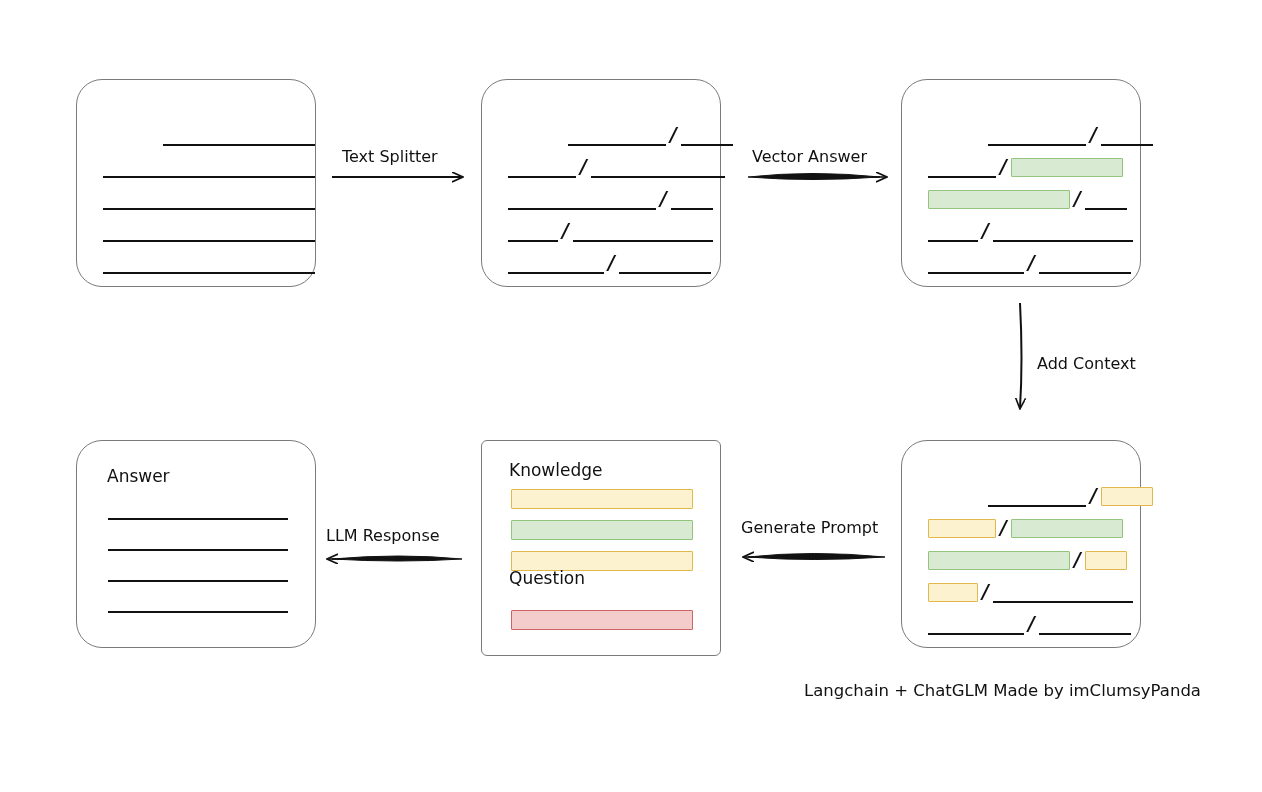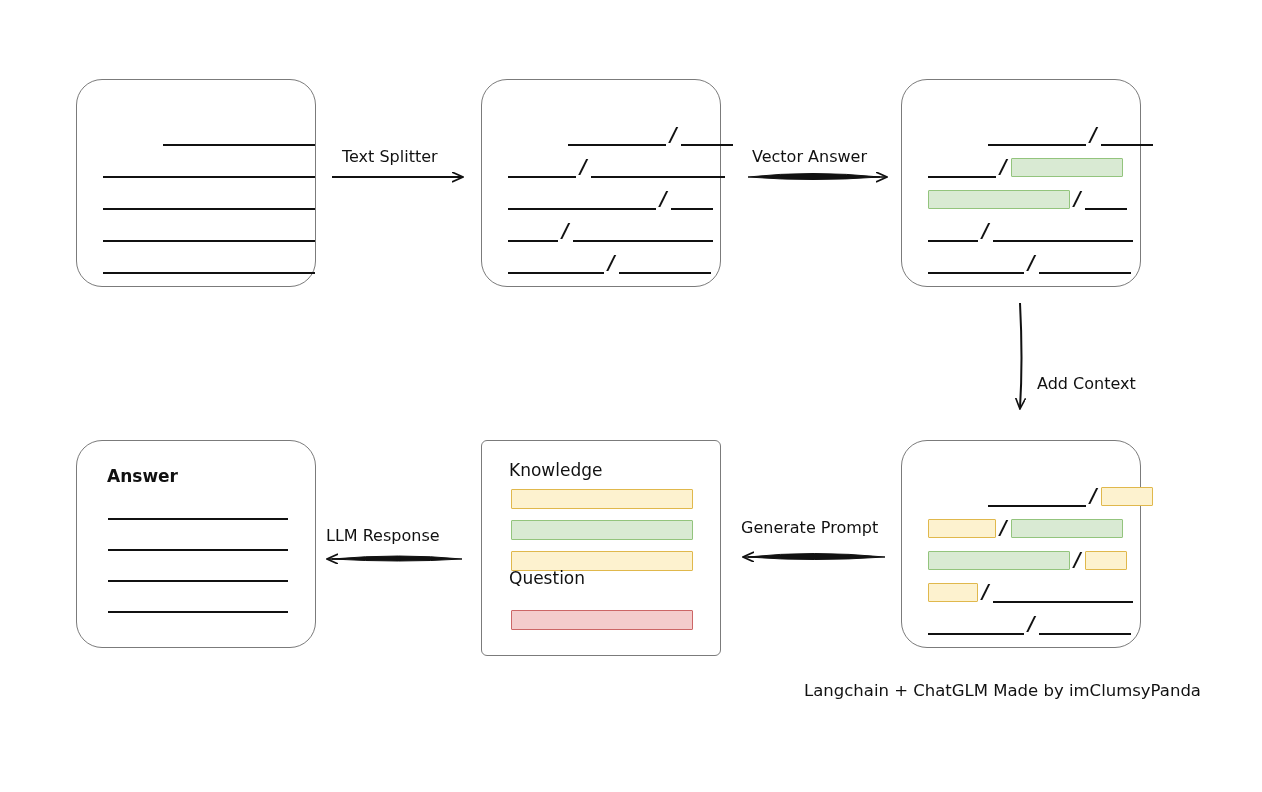--- a/index.html
+++ b/index.html
@@ -132,21 +132,21 @@
 
     <path d="M885,557 Q812,550 748,557 Q812,562 885,557 Z" fill="#111111" stroke="#111111" stroke-width="1"></path>
     <path d="M760,557 L744,557" fill="none" stroke="#111111" stroke-width="1.6" marker-end="url(#ahead)"></path>
 
     <path d="M462,559 Q400,553 332,559 Q400,563 462,559 Z" fill="#111111" stroke="#111111" stroke-width="1"></path>
     <path d="M346,559 L328,559" fill="none" stroke="#111111" stroke-width="1.6" marker-end="url(#ahead)"></path>
   </svg>
 
   <div class="edge-label" style="left:342px; top:147px;">Text Splitter</div>
   <div class="edge-label" style="left:752px; top:147px;">Vector Answer</div>
-  <div class="edge-label" style="left:1037px; top:354px;margin-top:20px;">Add Context</div>
+  <div class="edge-label" style="left:1037px; top:354px;">Add Context</div>
   <div class="edge-label" style="left:741px; top:518px;">Generate Prompt</div>
   <div class="edge-label" style="left:326px; top:526px;">LLM Response</div>
 
   <div class="node" id="node-source-document" style="left:76px; top:79px; width:240px; height:208px;">
     <div class="rows">
         <div class="row" style="left: 86px; top: 44px;">
           <div class="seg" style="width: 152px;"></div>
         </div>
         <div class="row" style="left: 26px; top: 76px;">
           <div class="seg" style="width: 212px;"></div>
@@ -259,21 +259,21 @@
         <div class="bar yellow" style="left: 29px; top: 48px; width: 182px;"></div>
         <div class="bar green" style="left: 29px; top: 79px; width: 182px;"></div>
         <div class="bar yellow" style="left: 29px; top: 110px; width: 182px;"></div>
       </div>
     <div class="heading" style="left:27px; top:127px;">Question</div>
     <div id="question-bars">
         <div class="bar red" style="left: 29px; top: 169px; width: 182px;"></div>
       </div>
   </div>
 
-  <div class="node" id="node-answer-box" style="left:76px; top:440px; width:240px; height:208px;font-weight:bold;">
+  <div class="node" id="node-answer-box" style="left:76px; top:440px; width:240px; height:208px;">
     <div class="heading" style="left:30px; top:25px;">Answer</div>
     <div id="answer-lines">
         <div class="plainline" style="left: 31px; top: 77px; width: 180px;"></div>
         <div class="plainline" style="left: 31px; top: 108px; width: 180px;"></div>
         <div class="plainline" style="left: 31px; top: 139px; width: 180px;"></div>
         <div class="plainline" style="left: 31px; top: 170px; width: 180px;"></div>
       </div>
   </div>
 
   <div class="footer" style="left:804px; top:681px;">Langchain + ChatGLM Made by imClumsyPanda</div>

